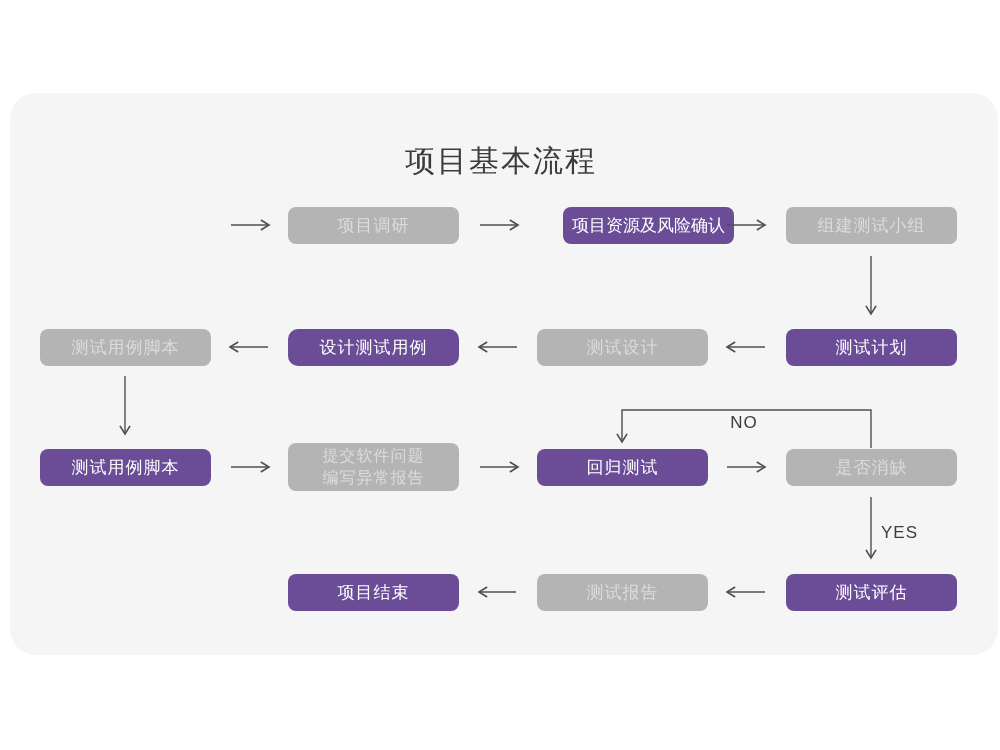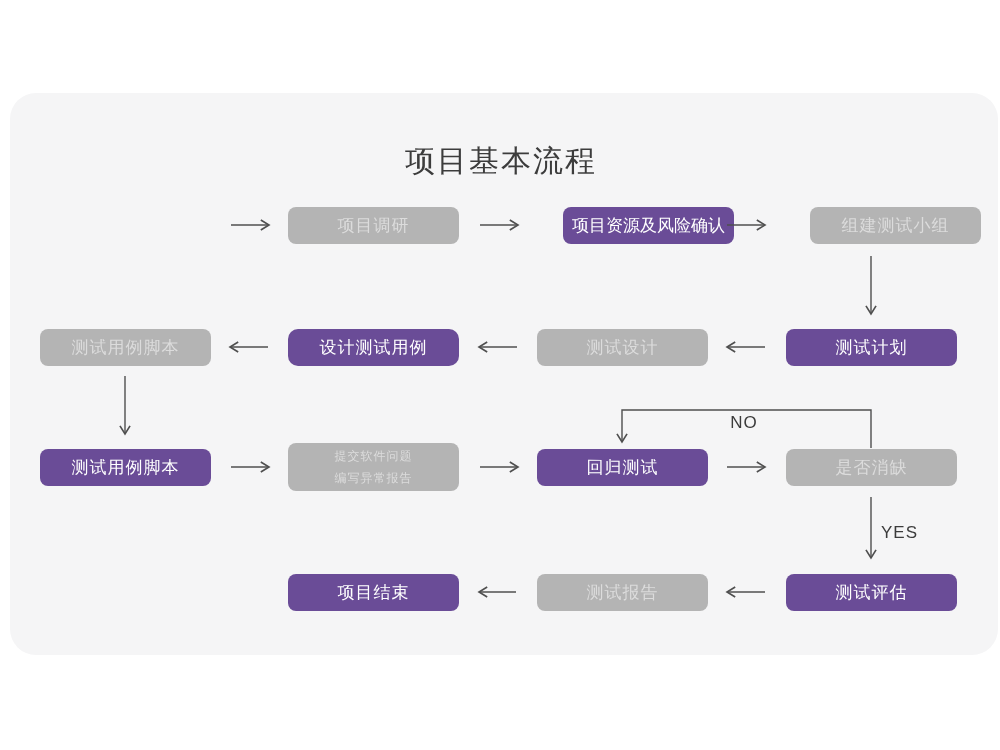--- a/index.html
+++ b/index.html
@@ -30,42 +30,42 @@
     letter-spacing:2px;color:var(--title-color);margin:0;
   }
   .node{
     position:absolute;width:171px;height:37px;border-radius:8px;
     display:flex;align-items:center;justify-content:center;
     font-size:17px;letter-spacing:1px;line-height:1;box-sizing:border-box;
   }
   .node.primary{background:var(--purple);color:var(--purple-text);}
   .node.secondary{background:var(--gray-box);color:var(--gray-text);}
   .node.tall{height:48px;flex-direction:column;justify-content:center;
-    font-size:12px;line-height:22px;}
+    font-size:16px;line-height:22px;}
   .edges{position:absolute;left:0;top:0;width:1000px;height:750px;pointer-events:none;}
   .edge{stroke:var(--arrow);stroke-width:1.4;fill:none;}
   .branch-label{
     position:absolute;font-size:17px;color:var(--title-color);
     letter-spacing:1px;
   }
   .label-no{left:719px;top:413px;width:50px;text-align:center;}
   .label-yes{left:881px;top:523px;}
 </style>
 </head>
 <body>
 
 <div class="canvas">
 
   <div class="card"></div>
 
   <h1 class="page-title">项目基本流程</h1>
 
   <div class="node secondary" style="left:288px;top:207px;">项目调研</div>
   <div class="node primary" style="left:537px;top:207px;letter-spacing:0;margin-left:26px;">项目资源及风险确认</div>
-  <div class="node secondary" style="left:810px;top:207px;">组建测试小组</div>
+  <div class="node secondary" style="left:786px;top:207px;border-radius:7px;">组建测试小组</div>
 
   <div class="node secondary" style="left:40px;top:329px;">测试用例脚本</div>
   <div class="node primary" style="left:288px;top:329px;border-radius:10px;">设计测试用例</div>
   <div class="node secondary" style="left:537px;top:329px;">测试设计</div>
   <div class="node primary" style="left:786px;top:329px;">测试计划</div>
 
   <div class="node primary" style="left:40px;top:449px;">测试用例脚本</div>
   <div class="node secondary tall" style="left:288px;top:443px;">
     <span>提交软件问题</span>
     <span>编写异常报告</span>

